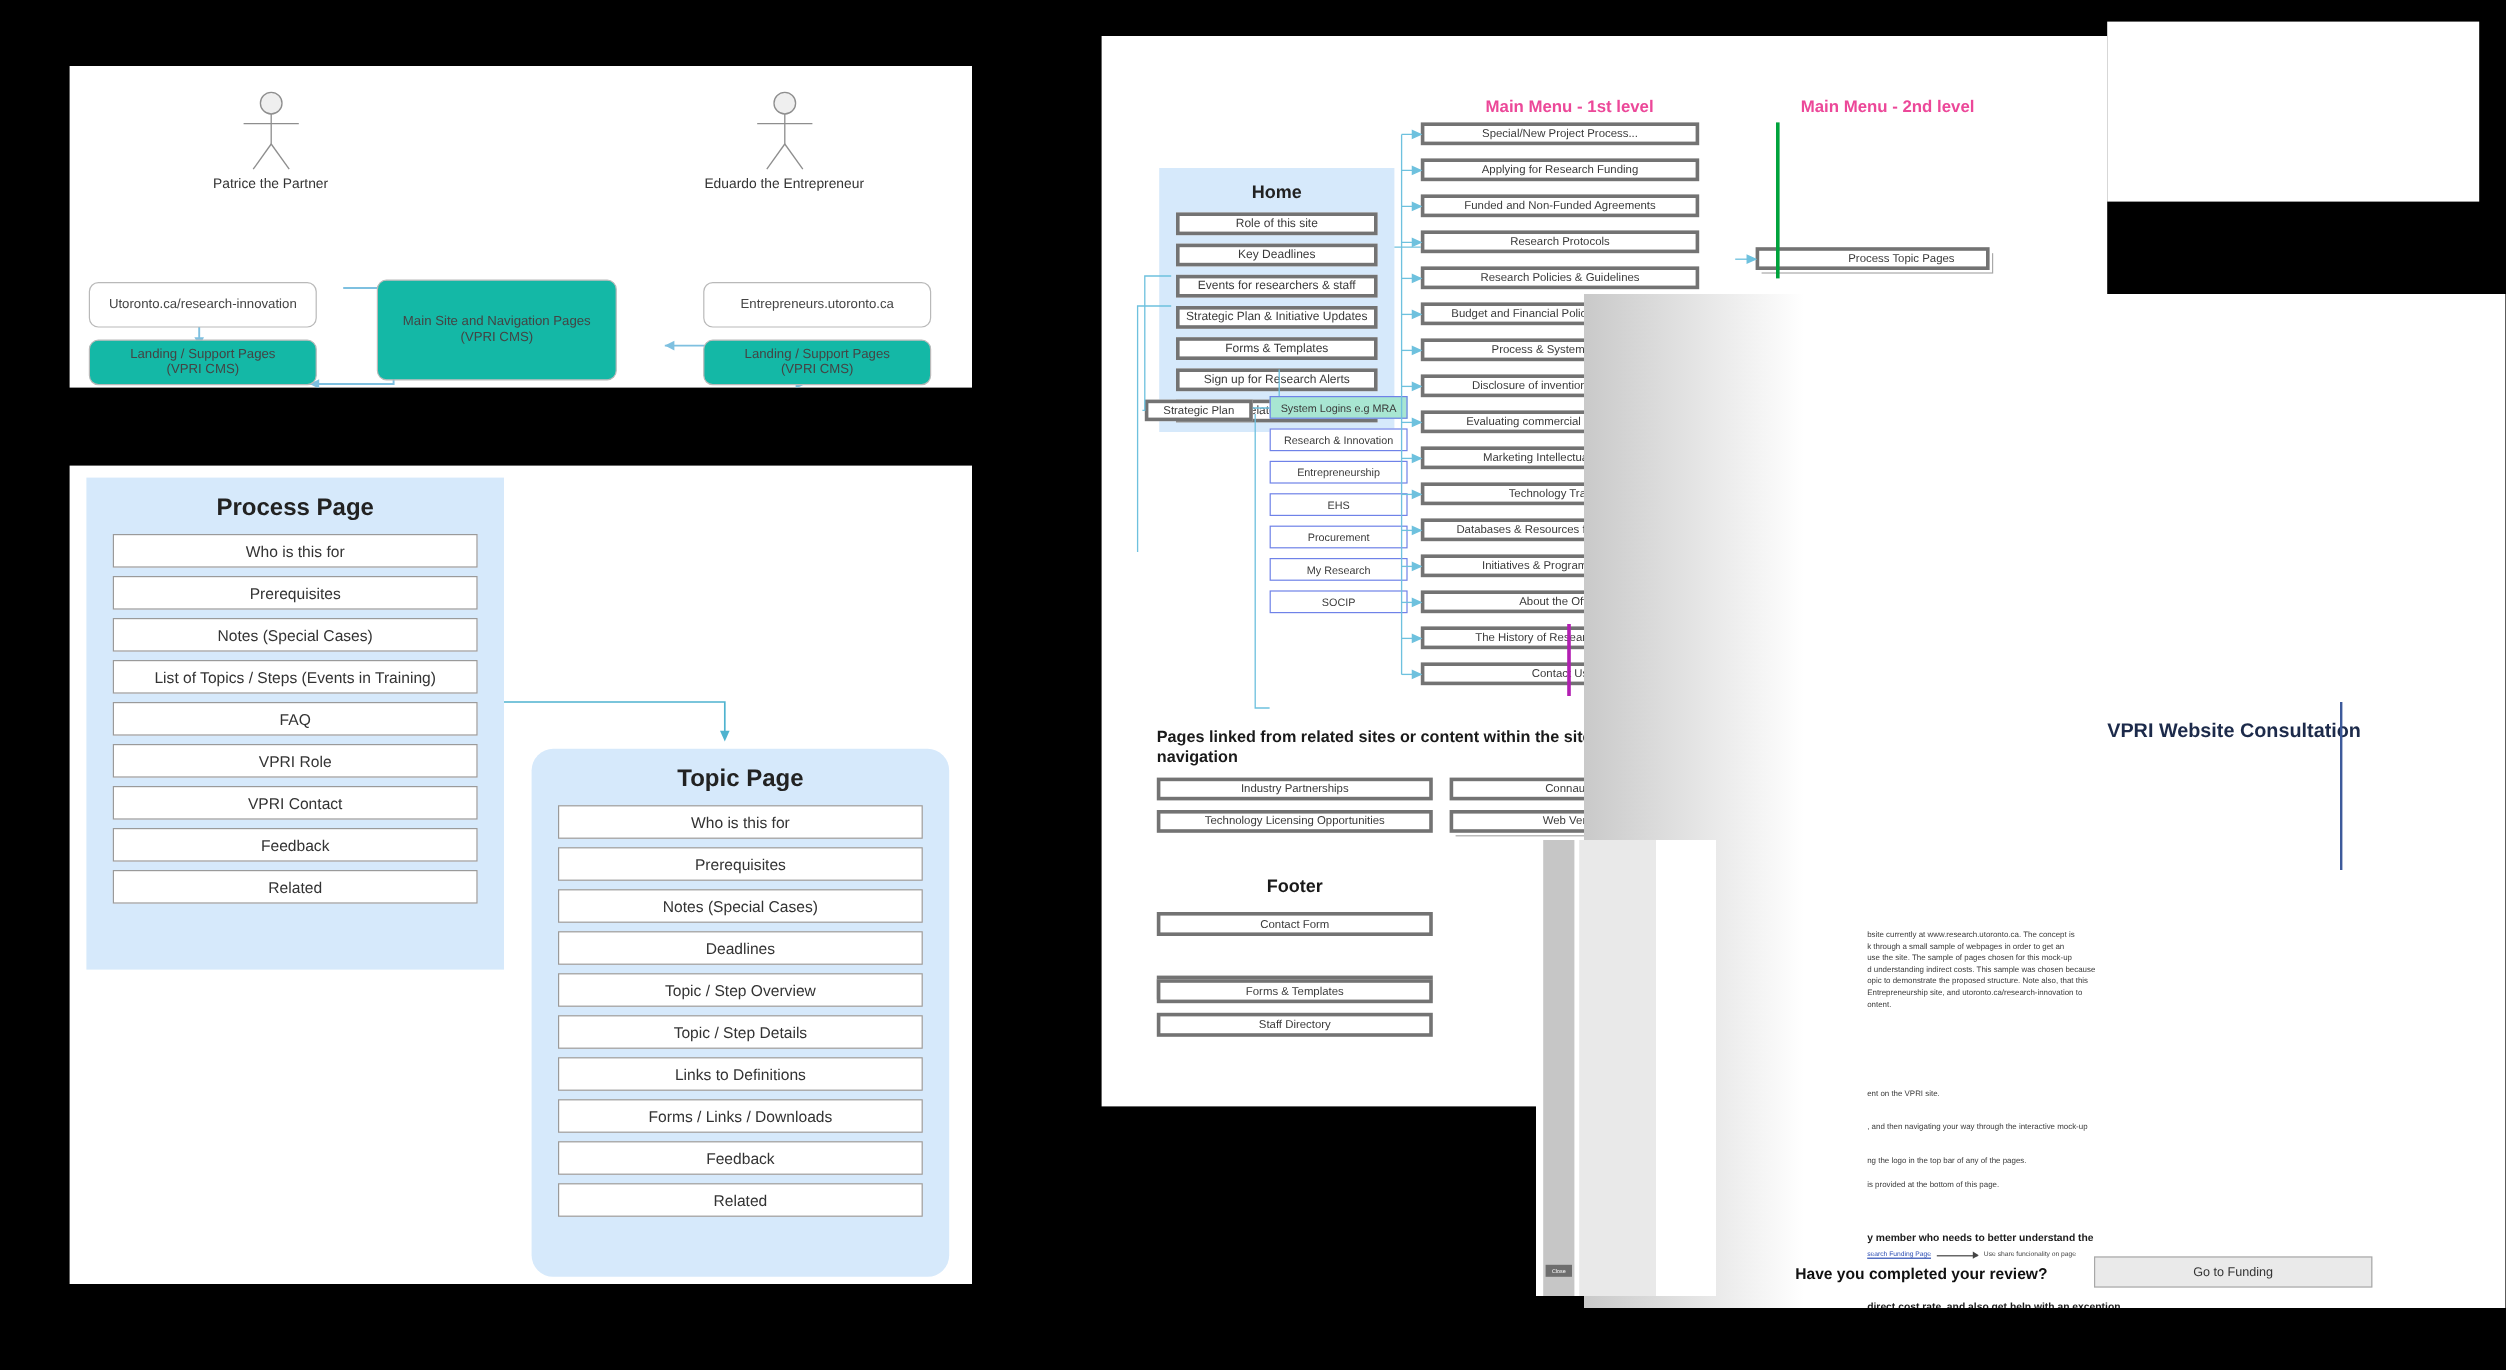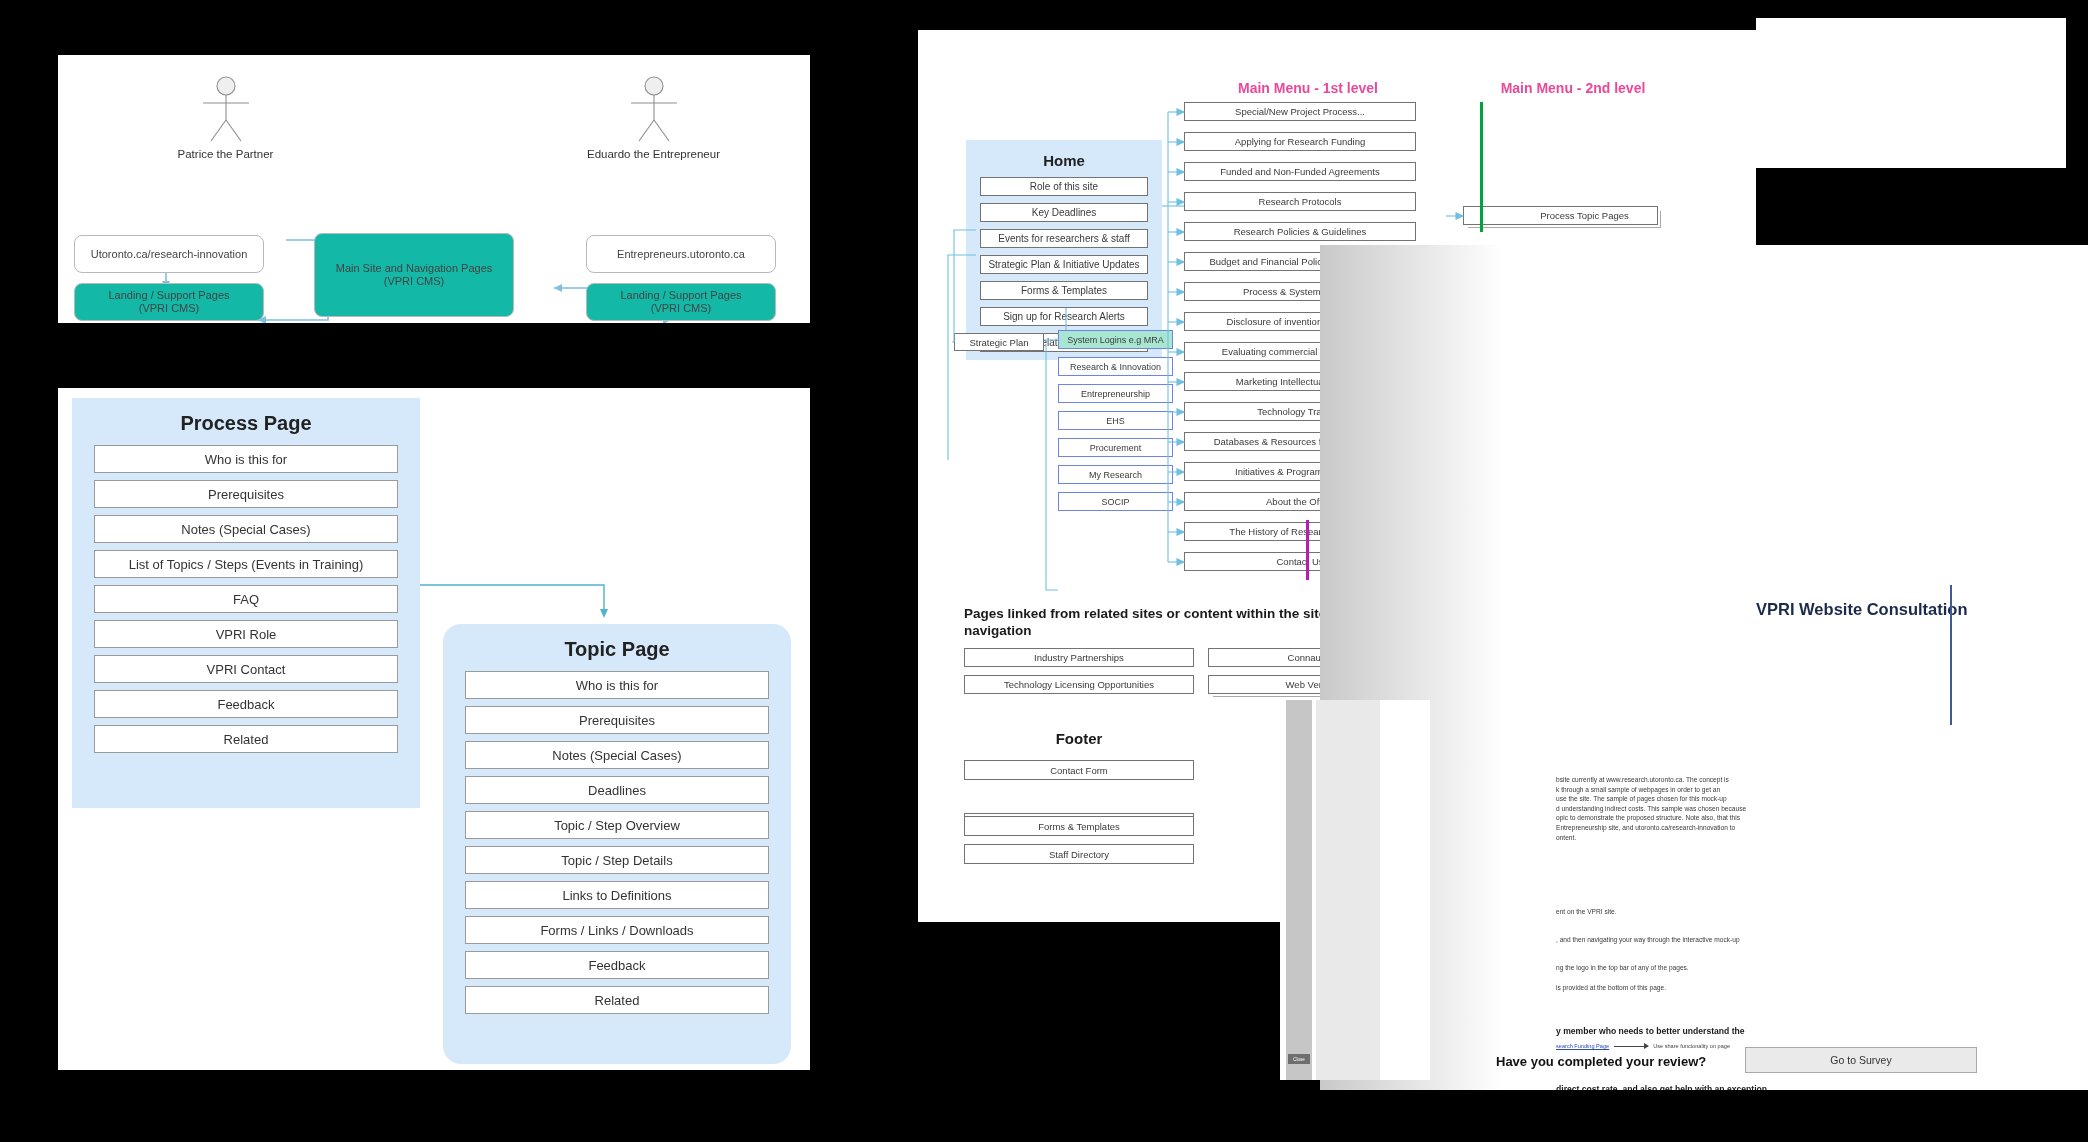--- a/index.html
+++ b/index.html
@@ -42,21 +42,21 @@
     display: flex; align-items: center; justify-content: center;
     font-size: 13px; color: #333;
   }
 
   
   #panel-sitemap { left: 918px; top: 30px; width: 838px; height: 892px; }
   .col-title { position: absolute; font-size: 14px; font-weight: bold; color: #ec4899; text-align: center; }
   .homecard { position: absolute; background: #d6e9fb; }
   .homecard h4 { margin: 0; padding: 12px 0 8px; text-align: center; font-size: 15px; font-weight: bold; color: #222; }
   .node {
-    position: absolute; background: #fff; border: 1px solid #737373;
+    position: absolute; background: #fff; border: 3px solid #737373;
     display: flex; align-items: center; justify-content: center;
     font-size: 9.5px; color: #3a3a3a; height: 18px; text-align: center;
   }
   .node.inhome { position: relative; margin: 0 14px 7px; height: 19px; font-size: 10px; }
   .node.mint { background: #a8e6d2; border-color: #7dbfa8; }
   .node.blueb { border: 1.5px solid #6f82e8; }
   .node.stack { box-shadow: 3px 3px 0 -1px #fff, 4px 4px 0 -1px #a9a9a9; padding-left: 48px; }
 
   .vbar { position: absolute; width: 3px; }
 
@@ -397,21 +397,21 @@
         <div class="doc-flow" style="left:236px; top:798px;">
           <span class="doc-link">search Funding Page</span>
           <span class="arrowline"></span>
           <span>Use share funcionality on page</span>
         </div>
         <div class="doc-p b" style="left:236px; top:838px; width:520px; font-size:8.6px;">direct cost rate, and also get help with an exception</div>
       </div>
   </div>
 
   <div class="survey-q">Have you completed your review?</div>
-  <div class="survey-btn">Go to Survey</div>
+  <div class="survey-btn">Go to Funding</div>
 
   <div class="panel" id="panel-blank"></div>
 
   <div class="panel" id="panel-strip">
     <div class="strip-track"></div>
     <div class="strip-panel2"></div>
     <div class="strip-tag">Close</div>
   </div>
 
 </div>

